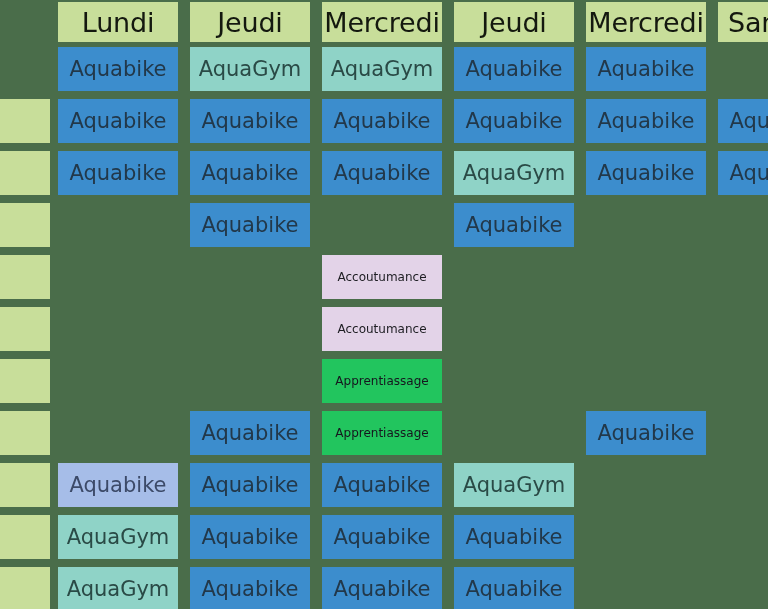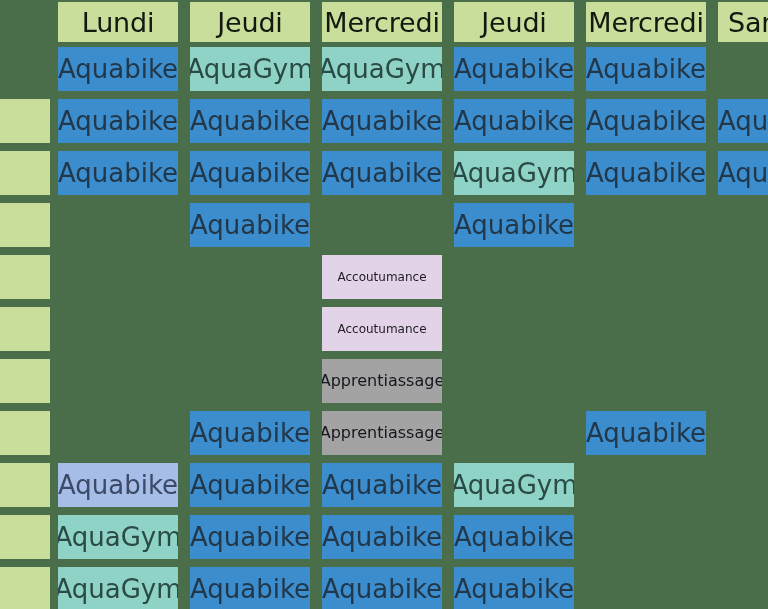--- a/index.html
+++ b/index.html
@@ -47,28 +47,28 @@
     background: #c8de9a;
     color: #14180f;
     font-size: 25px;
     line-height: 1;
     justify-content: flex-start;
     padding-left: 4px;
   }
 
   
   .act {
-    font-size: 26px;
+    font-size: 21px;
     line-height: 1;
   }
   .act-aquabike       { background: #3c8dcd; color: #22384a; }
   .act-aquagym        { background: #8fd3c7; color: #2a4a46; }
   .act-aquabike-light { background: #a6bde8; color: #3c4a68; }
   .act-accoutumance   { background: #e3d3e8; color: #1d1d22; font-size: 12px; }
-  .act-apprentiassage { background: #a3a3a3; color: #16161e; font-size: 16px; }
+  .act-apprentiassage { background: #22c55e; color: #16161e; font-size: 12px; }
 </style>
 </head>
 <body>
 
 <div id="schedule-root">
 
 <div class="cell day-head" style="left: 58px; top: 2px; width: 120px; height: 40px;">Lundi</div>
     <div class="cell day-head" style="left: 190px; top: 2px; width: 120px; height: 40px;">Jeudi</div>
     <div class="cell day-head" style="left: 454px; top: 2px; width: 120px; height: 40px;">Jeudi</div>
     <div class="cell day-head" style="left: 322px; top: 2px; width: 120px; height: 40px;">Mercredi</div>

